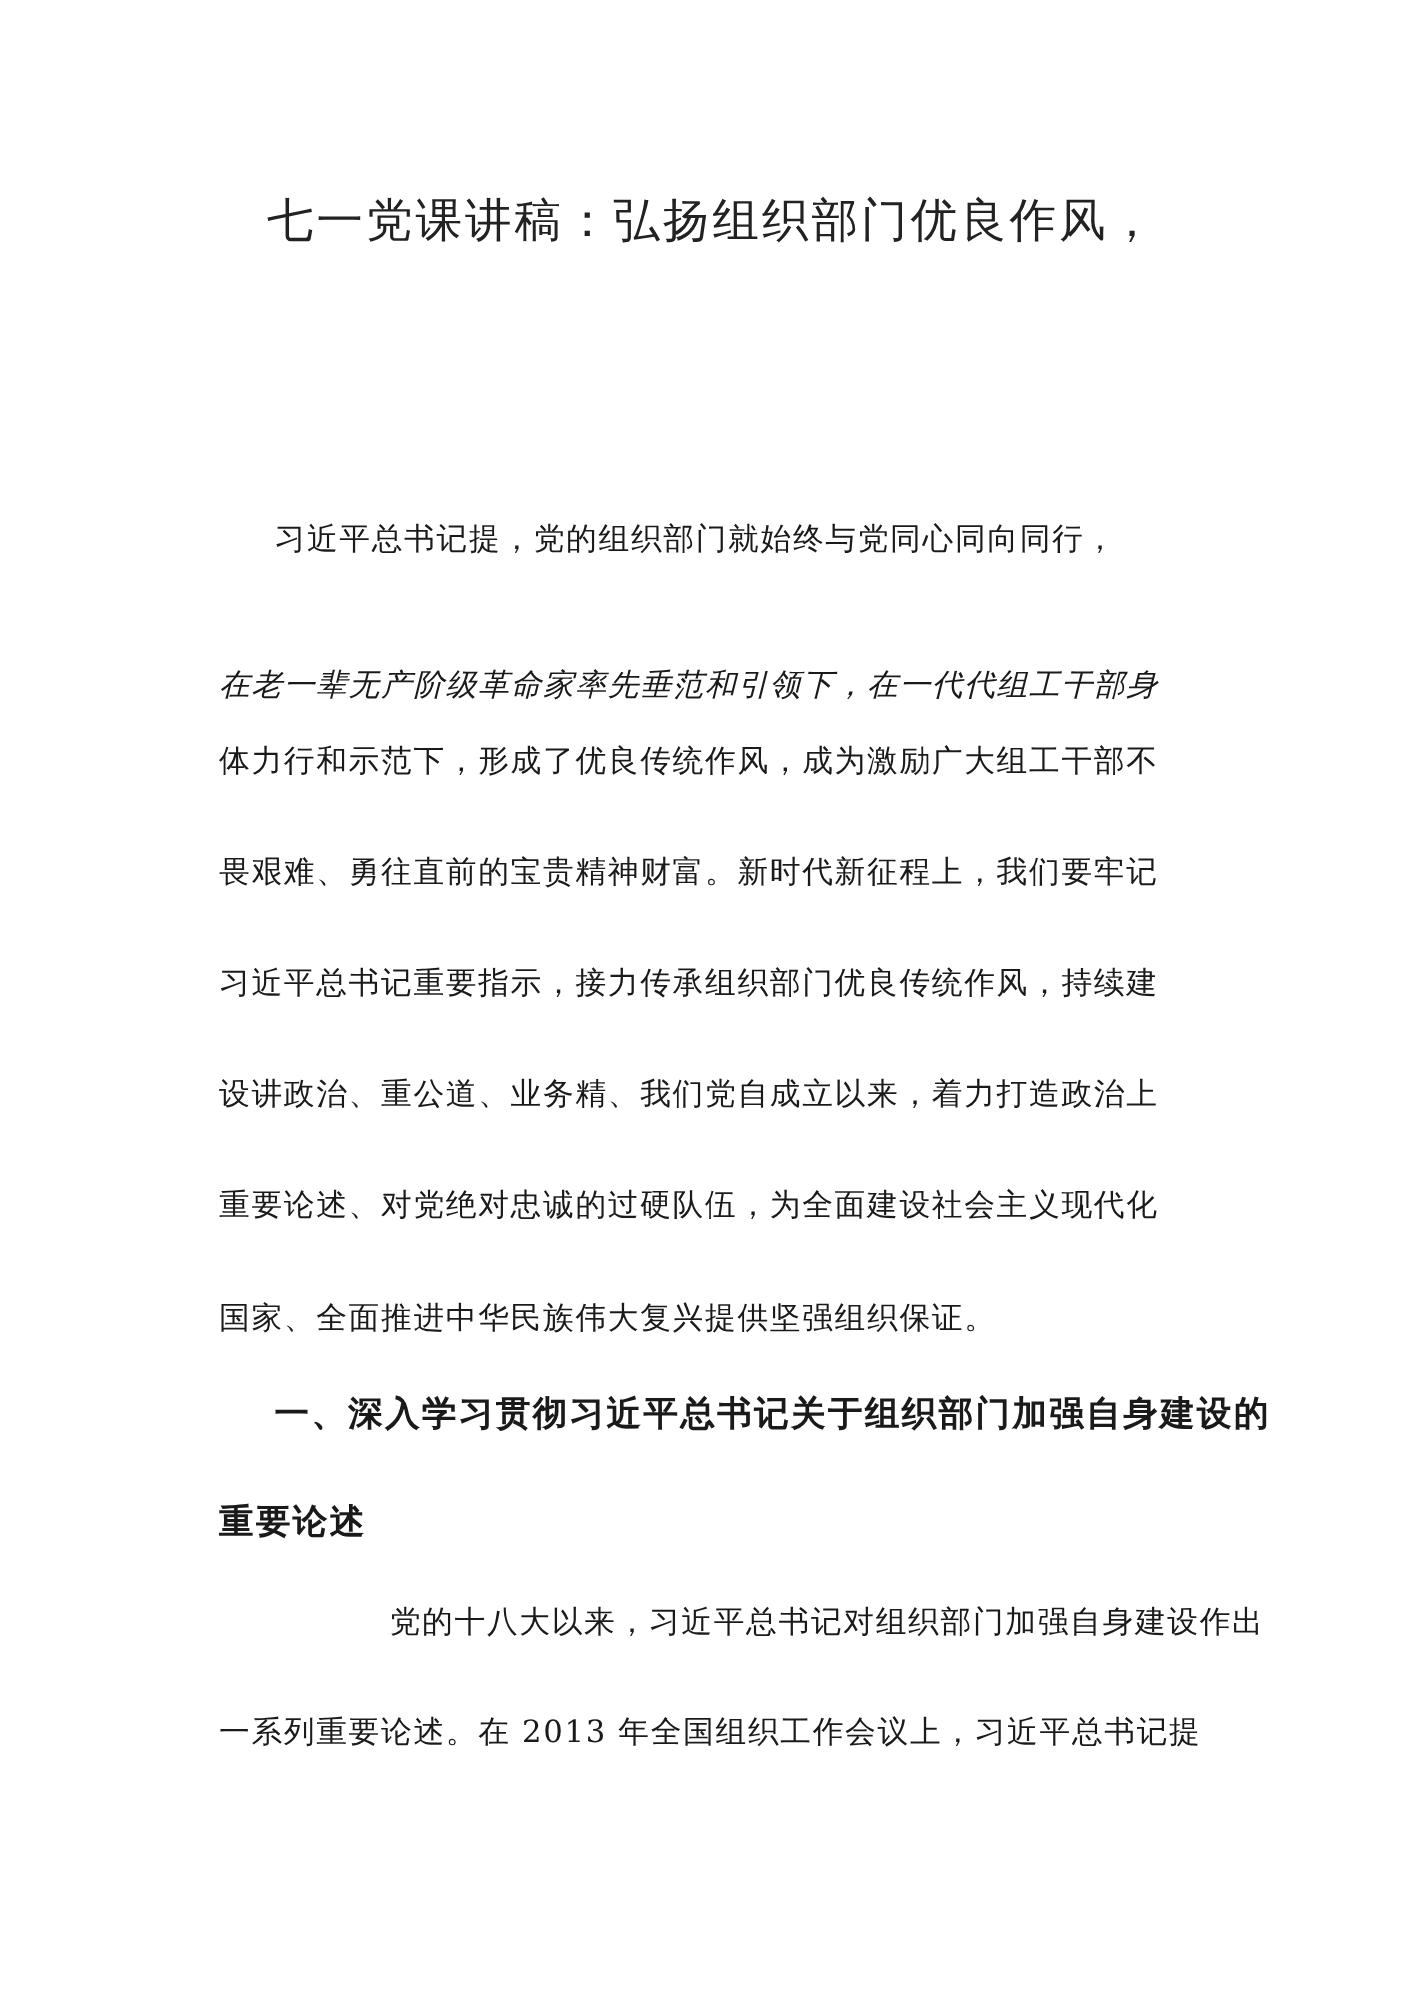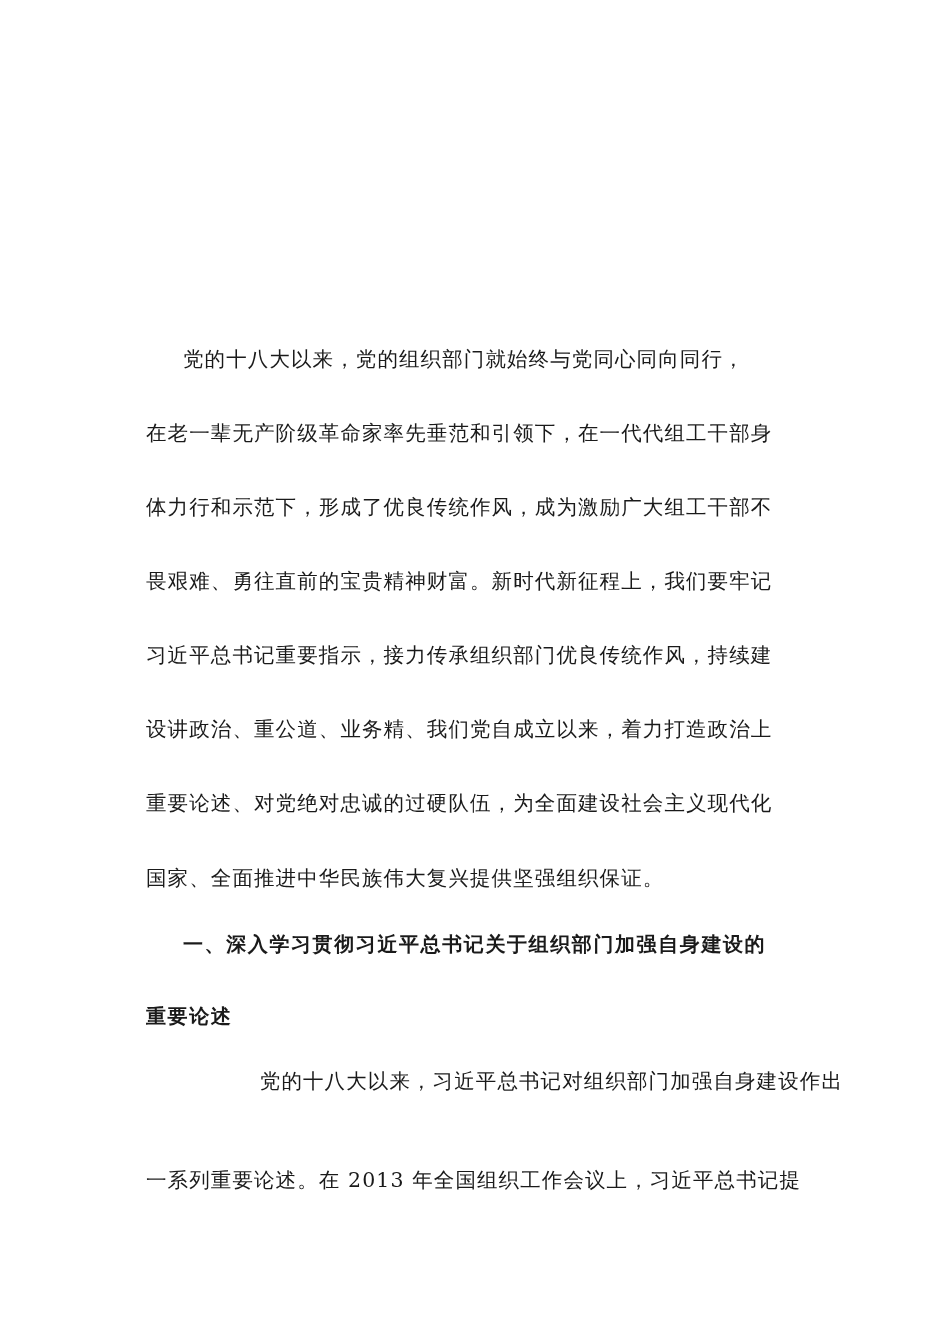--- a/index.html
+++ b/index.html
@@ -14,42 +14,43 @@
       font-size: 31px; letter-spacing: 2px; color: #222222;
       font-family: "DejaVu Sans", "Liberation Sans", sans-serif;
       white-space: nowrap;
     }
     .line {
       position: absolute; left: 146px; width: 660px;
       font-size: 20.5px; letter-spacing: 1.1px; color: #1a1a1a;
       white-space: nowrap; line-height: 28px;
     }
     .indent { left: 183px; }
-    .bold { font-weight: bold; font-family: Liberation Serif, serif; font-size: 20px; letter-spacing: 1.6px; }
+    .bold { font-weight: bold; font-family: Liberation Mono, monospace; font-size: 23px; letter-spacing: 1.6px; }
   </style>
 </head>
 <body>
 
 <div class="page">
 
+  <div class="title-line" style="top:126px;">七一党课讲稿：弘扬组织部门优良作风，</div>
 
   <div>
-    <div class="line indent" style="top:345px;">党的十八大以来，党的组织部门就始终与党同心同向同行，</div>
-    <div class="line" style="top:419px;">在老一辈无产阶级革命家率先垂范和引领下，在一代代组工干部身</div>
+    <div class="line indent" style="top:345px;">习近平总书记提，党的组织部门就始终与党同心同向同行，</div>
+    <div class="line" style="top:442px;font-style:italic;">在老一辈无产阶级革命家率先垂范和引领下，在一代代组工干部身</div>
     <div class="line" style="top:493px;">体力行和示范下，形成了优良传统作风，成为激励广大组工干部不</div>
     <div class="line" style="top:567px;">畏艰难、勇往直前的宝贵精神财富。新时代新征程上，我们要牢记</div>
     <div class="line" style="top:641px;">习近平总书记重要指示，接力传承组织部门优良传统作风，持续建</div>
     <div class="line" style="top:715px;">设讲政治、重公道、业务精、我们党自成立以来，着力打造政治上</div>
     <div class="line" style="top:789px;">重要论述、对党绝对忠诚的过硬队伍，为全面建设社会主义现代化</div>
     <div class="line" style="top:864px;">国家、全面推进中华民族伟大复兴提供坚强组织保证。</div>
   </div>
 
   <div>
     <div class="line indent bold" style="top:930px;">一、深入学习贯彻习近平总书记关于组织部门加强自身建设的</div>
     <div class="line bold" style="top:1002px;">重要论述</div>
   </div>
 
   <div>
     <div class="line indent" style="top:1067px;text-align:right;">党的十八大以来，习近平总书记对组织部门加强自身建设作出</div>
-    <div class="line" style="top:1140px;margin-top:26px;">一系列重要论述。在 2013 年全国组织工作会议上，习近平总书记提</div>
+    <div class="line" style="top:1140px;">一系列重要论述。在 2013 年全国组织工作会议上，习近平总书记提</div>
   </div>
 
 </div>
 
 </body></html>

